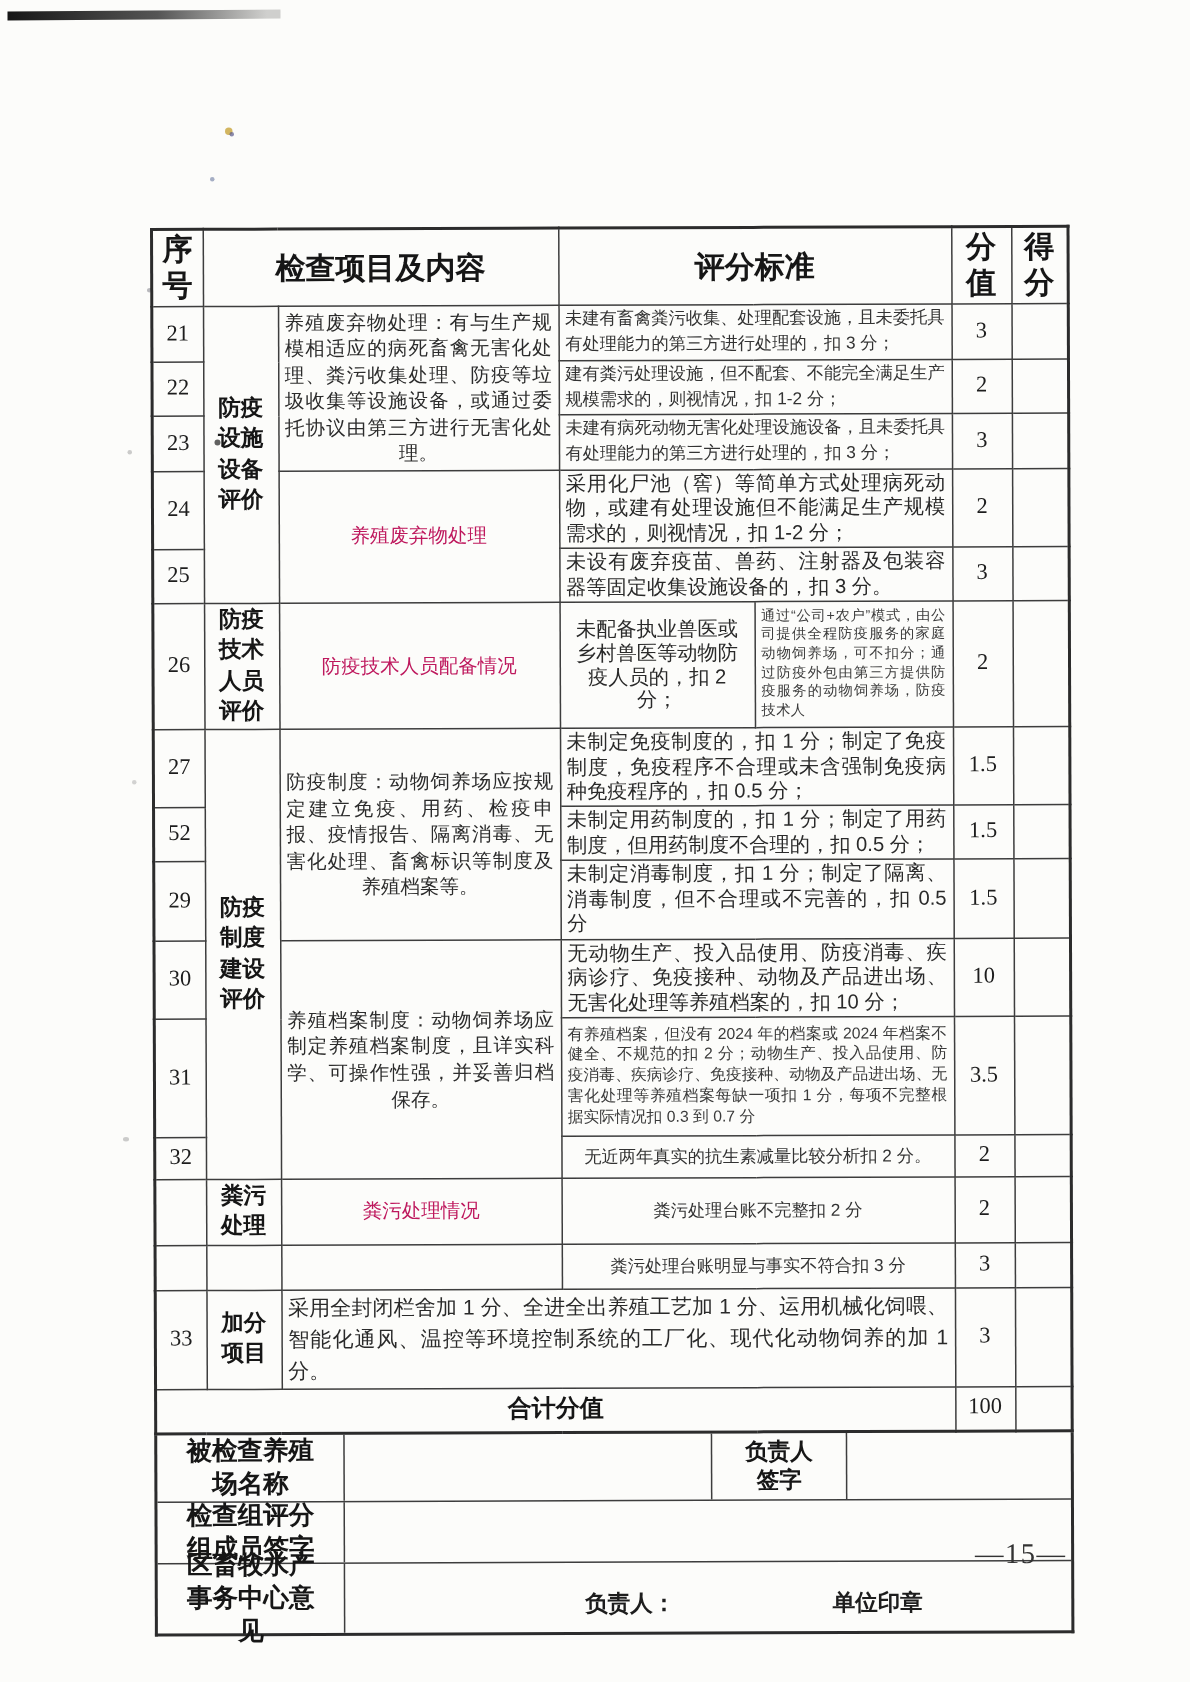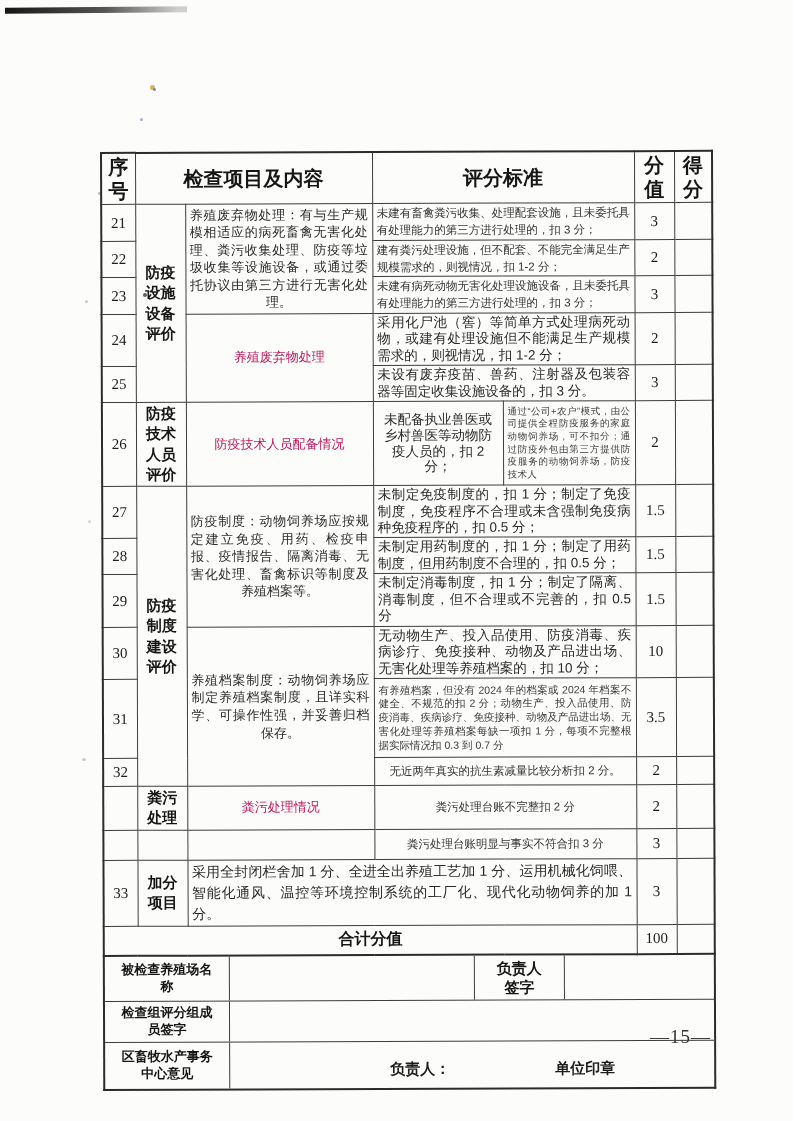--- a/index.html
+++ b/index.html
@@ -75,21 +75,21 @@
     text-align:justify;text-align-last:left;padding:2px 8px;
   }
   .total-label{text-align:center;font-weight:700;font-size:16px;color:#161616;}
   
   .bottom{border:2px solid #2c2c2c;border-top:none;width:609px;}
   .b-row{display:flex;border-bottom:1px solid #3d3d3d;align-items:stretch;}
   .b-row:last-child{border-bottom:none;}
   .b-cell{border-right:1px solid #3d3d3d;display:flex;align-items:center;justify-content:center;box-sizing:border-box;}
   .b-cell.last{border-right:none;}
   .b-label{
-    font-weight:700;font-size:13px;color:#161616;text-align:center;
+    font-weight:700;font-size:17px;color:#161616;text-align:center;
     line-height:1.3;padding:0 12px;
   }
   .b-sign .inner{width:3em;line-height:1.3;text-align:center;font-weight:700;font-size:15px;color:#161616;}
   .b-opinion{
     justify-content:flex-start;align-items:flex-end;
     font-size:15px;color:#1d1d1d;padding-bottom:9px;font-weight:600;
   }
   
   .pageno{
     position:absolute;left:650px;top:1004px;
@@ -196,21 +196,21 @@
       <td class="cat" rowspan="6">
             <div class="vs2">防疫制度建设评价</div>
           </td>
       <td class="desc" rowspan="3">防疫制度：动物饲养场应按规定建立免疫、用药、检疫申报、疫情报告、隔离消毒、无害化处理、畜禽标识等制度及养殖档案等。</td>
       <td class="crit-lg" colspan="2">未制定免疫制度的，扣 1 分；制定了免疫制度，免疫程序不合理或未含强制免疫病种免疫程序的，扣 0.5 分；</td>
       <td class="pts">1.5</td>
       <td></td>
     </tr>
 
     <tr style="height:33px">
-      <td class="num">28</td>
+      <td class="num">52</td>
       <td class="crit-lg" colspan="2">未制定用药制度的，扣 1 分；制定了用药制度，但用药制度不合理的，扣 0.5 分；</td>
       <td class="pts">1.5</td>
       <td></td>
     </tr>
 
     <tr style="height:32px">
       <td class="num">29</td>
       <td class="crit-lg" colspan="2">未制定消毒制度，扣 1 分；制定了隔离、消毒制度，但不合理或不完善的，扣 0.5 分</td>
       <td class="pts">1.5</td>
       <td></td>

